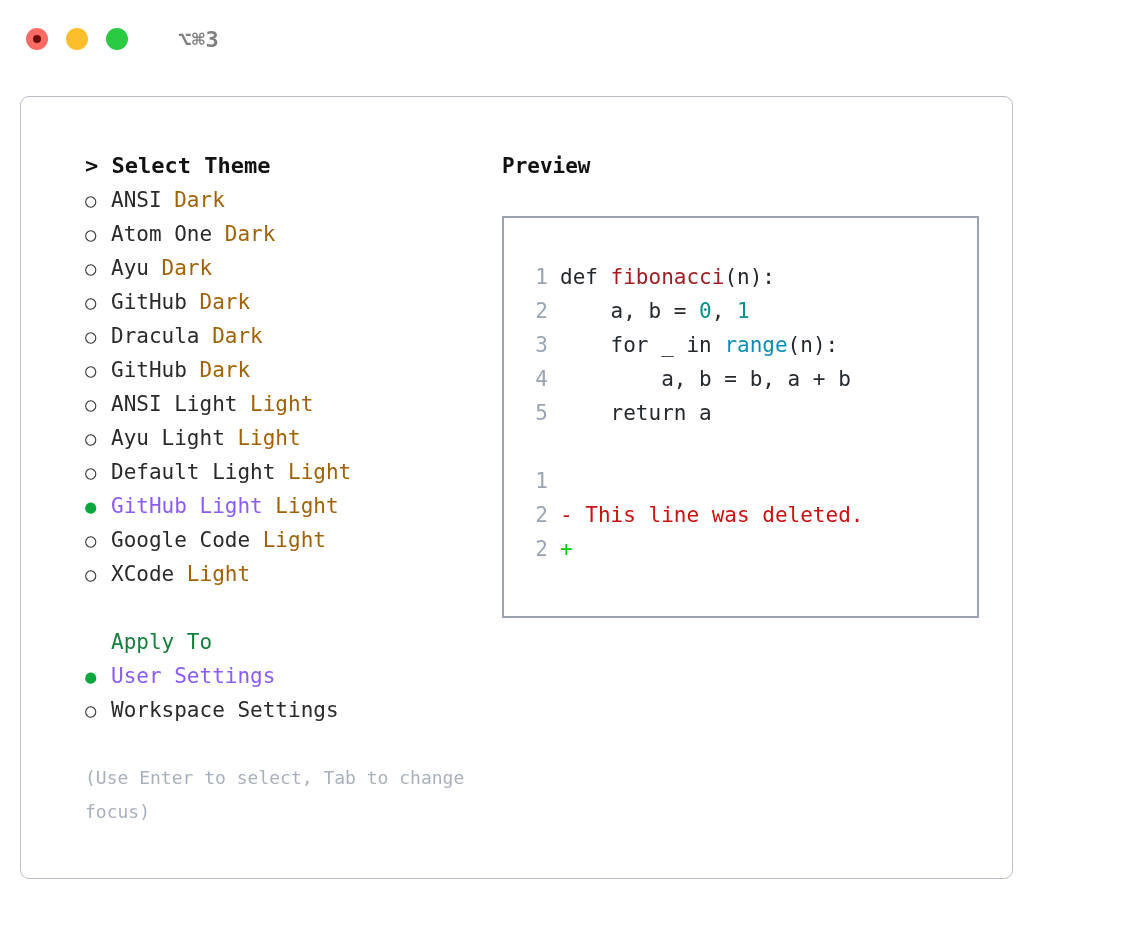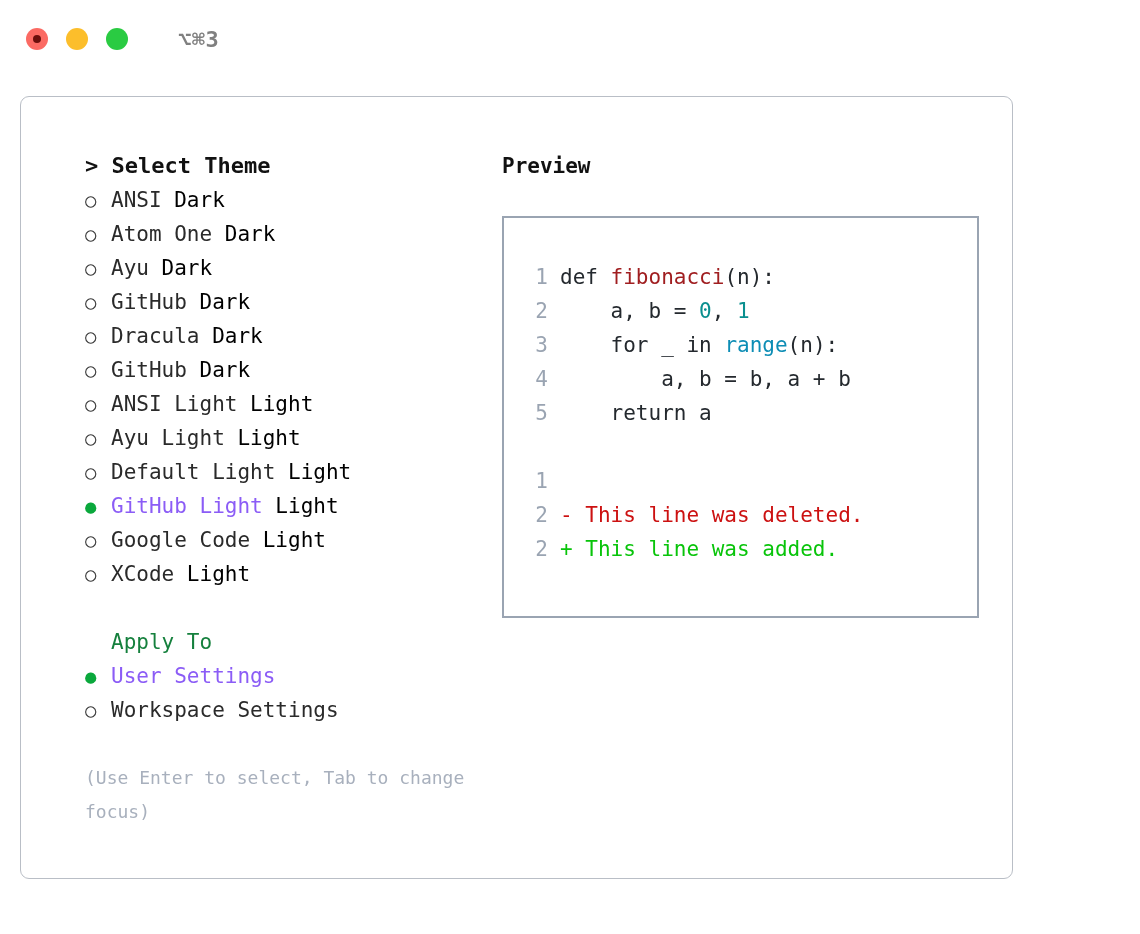--- a/index.html
+++ b/index.html
@@ -103,21 +103,21 @@
   .bullet {
     width: 26px;
     flex: 0 0 26px;
     font-size: 19px;
     color: #3b3b3b;
     line-height: 34px;
   }
   .opt-row.selected .bullet { color: #0aa83c; font-size: 19px; }
   .opt-label { color: #2a2a2a; }
   .opt-row.selected .opt-label { color: #8b5cf6; }
-  .opt-variant { color: #000000; }
+  .opt-variant { color: #a16207; }
 
   .section-gap { height: 34px; }
 
   .subhead-row {
     display: flex;
     align-items: baseline;
     line-height: 34px;
     font-size: 21px;
     white-space: pre;
   }
@@ -241,20 +241,20 @@
               <div class="code-line"><span class="lineno">1</span><span><span class="code-text">def </span><span class="tok-fn">fibonacci</span><span class="code-text">(n):</span></span></div>
               <div class="code-line"><span class="lineno">2</span><span><span class="code-text">    a, b = </span><span class="tok-num">0</span><span class="code-text">, </span><span class="tok-num">1</span></span></div>
               <div class="code-line"><span class="lineno">3</span><span><span class="code-text">    for _ in </span><span class="tok-kw">range</span><span class="code-text">(n):</span></span></div>
               <div class="code-line"><span class="lineno">4</span><span><span class="code-text">        a, b = b, a + b</span></span></div>
               <div class="code-line"><span class="lineno">5</span><span><span class="code-text">    return a</span></span></div>
             </div>
           <div class="blank-line"></div>
           <div id="diff-lines">
               <div class="code-line"><span class="lineno">1</span><span class="diff-ctx"> </span></div>
               <div class="code-line"><span class="lineno">2</span><span class="diff-del">-</span><span class="diff-del"> This line was deleted.</span></div>
-              <div class="code-line"><span class="lineno">2</span><span class="diff-add">+</span><span class="diff-add"> This line was added.</span></div>
+              <div class="code-line"><span class="lineno">2</span><span class="diff-add">+</span></div>
             </div>
         </div>
       </div>
     </div>
 
   </div>
 </div>
 
 </body></html>

